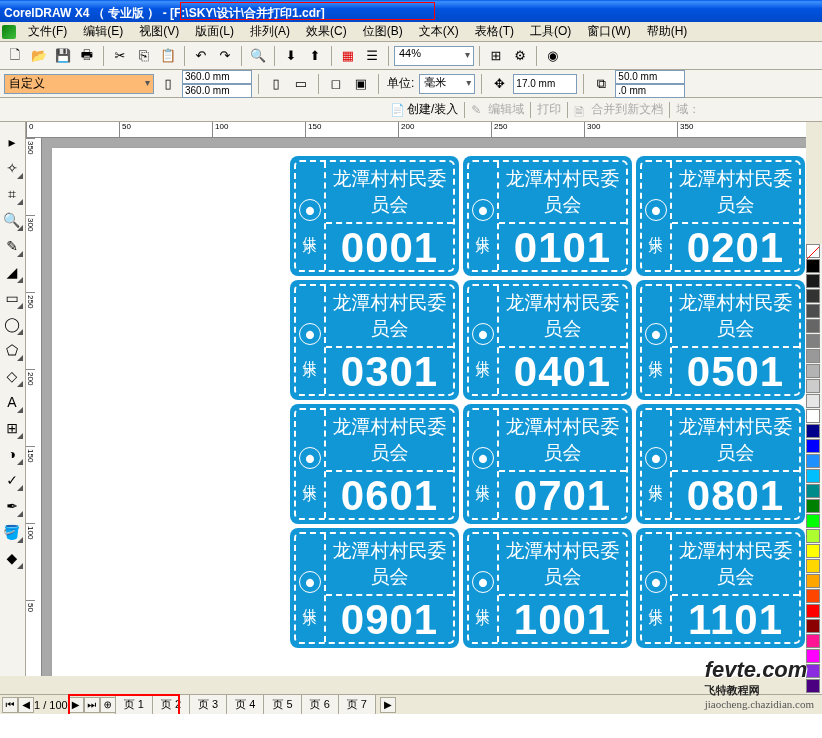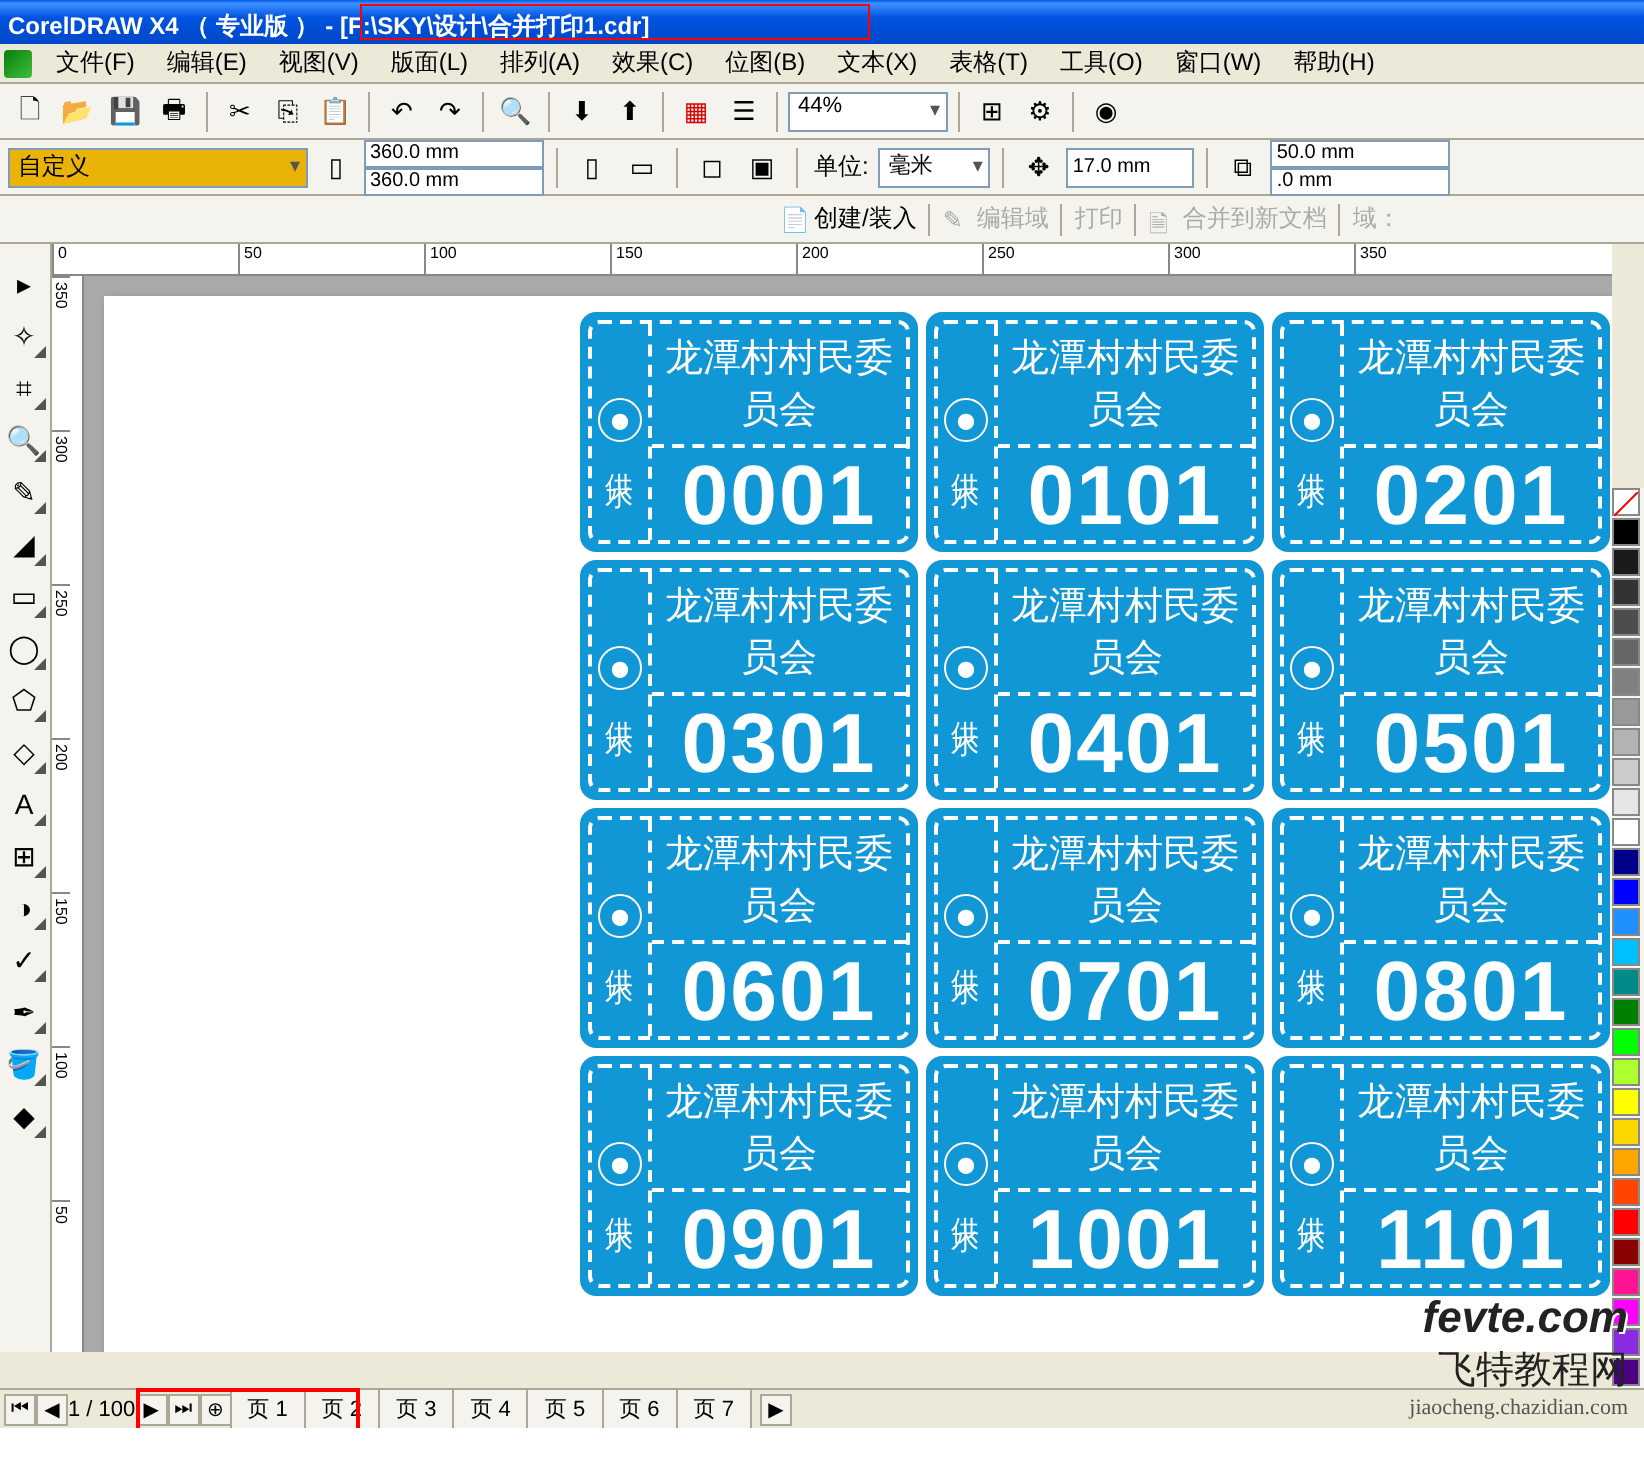--- a/index.html
+++ b/index.html
@@ -13,24 +13,24 @@
 .menu-icon { width: 14px; height: 14px; background: linear-gradient(135deg, #0a7d0a, #3fbf3f); margin-right: 4px; border-radius: 2px; }
 .menu-item { padding: 2px 8px; font-size: 12px; cursor: pointer; }
 
 .toolbar { background: #f4f3ee; height: 28px; display: flex; align-items: center; padding: 0 4px; border-bottom: 1px solid #aca899; gap: 2px; }
 .tb-btn { width: 22px; height: 22px; display: flex; align-items: center; justify-content: center; border: 1px solid transparent; cursor: pointer; font-size: 13px; }
 .tb-sep { width: 1px; height: 20px; background: #aca899; margin: 0 3px; }
 .tb-combo { height: 20px; font-size: 11px; border: 1px solid #7f9db9; background: #fff; padding: 0 18px 0 4px; position: relative; }
 .tb-combo::after { content: "▾"; position: absolute; right: 3px; top: 2px; font-size: 10px; color: #555; }
 
 .propbar { background: #f4f3ee; height: 28px; display: flex; align-items: center; padding: 0 4px; border-bottom: 1px solid #aca899; gap: 3px; }
-.prop-combo { width: 150px; height: 20px; font-size: 12px; border: 1px solid #7f9db9; background: #eab308; padding: 0 18px 0 4px; position: relative; }
+.prop-combo { width: 150px; height: 20px; font-size: 12px; border: 1px solid #7f9db9; background: #fdba74; padding: 0 18px 0 4px; position: relative; }
 .prop-combo::after { content: "▾"; position: absolute; right: 3px; top: 2px; font-size: 10px; color: #555; }
 .dim-group { display: flex; flex-direction: column; gap: 0; }
-.dim-input { width: 90px; height: 14px; font-size: 10px; border: 1px solid #7f9db9; background: #fff; padding: 0 2px; }
+.dim-input { width: 70px; height: 14px; font-size: 10px; border: 1px solid #7f9db9; background: #fff; padding: 0 2px; }
 .prop-btn { width: 22px; height: 22px; display: flex; align-items: center; justify-content: center; cursor: pointer; font-size: 13px; }
 .prop-label { font-size: 12px; padding: 0 2px; }
 
 .auxbar { background: #f4f3ee; height: 24px; display: flex; align-items: center; padding: 0 4px 0 390px; border-bottom: 1px solid #aca899; gap: 6px; font-size: 12px; }
 .aux-item { display: flex; align-items: center; gap: 3px; cursor: pointer; }
 .aux-icon { width: 14px; height: 14px; display: inline-block; }
 .aux-sep { width: 1px; height: 16px; background: #aca899; }
 
 .workspace { position: relative; display: flex; height: 554px; }
 .toolbox { width: 26px; background: #f4f3ee; border-right: 1px solid #aca899; display: flex; flex-direction: column; padding-top: 8px; }
@@ -59,23 +59,23 @@
 .color-palette { position: absolute; top: 122px; right: 0; width: 16px; background: #f4f3ee; display: flex; flex-direction: column; }
 .swatch { width: 14px; height: 14px; border: 1px solid #888; margin-bottom: 1px; }
 
 .statusbar { position: absolute; bottom: 24px; left: 0; right: 0; height: 20px; background: #ece9d8; border-top: 1px solid #aca899; display: flex; align-items: center; font-size: 11px; padding: 0 2px; }
 .pager { display: flex; align-items: center; gap: 0; }
 .pager-btn { width: 16px; height: 16px; border: 1px solid #aca899; background: #f4f3ee; display: flex; align-items: center; justify-content: center; font-size: 10px; cursor: pointer; }
 .pager-text { padding: 0 0; }
 .page-tab { padding: 2px 8px; border: 1px solid #aca899; background: #f4f3ee; margin-left: -1px; cursor: pointer; }
 .pager-red-box { position: absolute; border: 2px solid #ff0000; left: 68px; bottom: 22px; width: 112px; height: 22px; pointer-events: none; }
 
-.watermark { position: absolute; bottom: 28px; right: 8px; text-align: right; font-family: Arial; }
+.watermark { position: absolute; bottom: 28px; right: 8px; font-family: Arial; }
 .wm1 { font-size: 22px; font-weight: bold; font-style: italic; color: #222; text-shadow: 1px 1px #fff; }
-.wm2 { font-size: 19px; font-weight: normal; color: #222; }
+.wm2 { font-size: 11px; font-weight: bold; color: #222; }
 .wm3 { font-size: 11px; color: #555; font-family: Liberation Serif, serif; }
 
 .bottom-gap { position: absolute; bottom: 0; left: 0; right: 0; height: 24px; background: #fff; }
 </style>
 </head>
 <body>
 
 <div class="titlebar">
   <span class="titlebar-text">CorelDRAW X4 （ 专业版 ） - [F:\SKY\设计\合并打印1.cdr]</span>
 </div>

